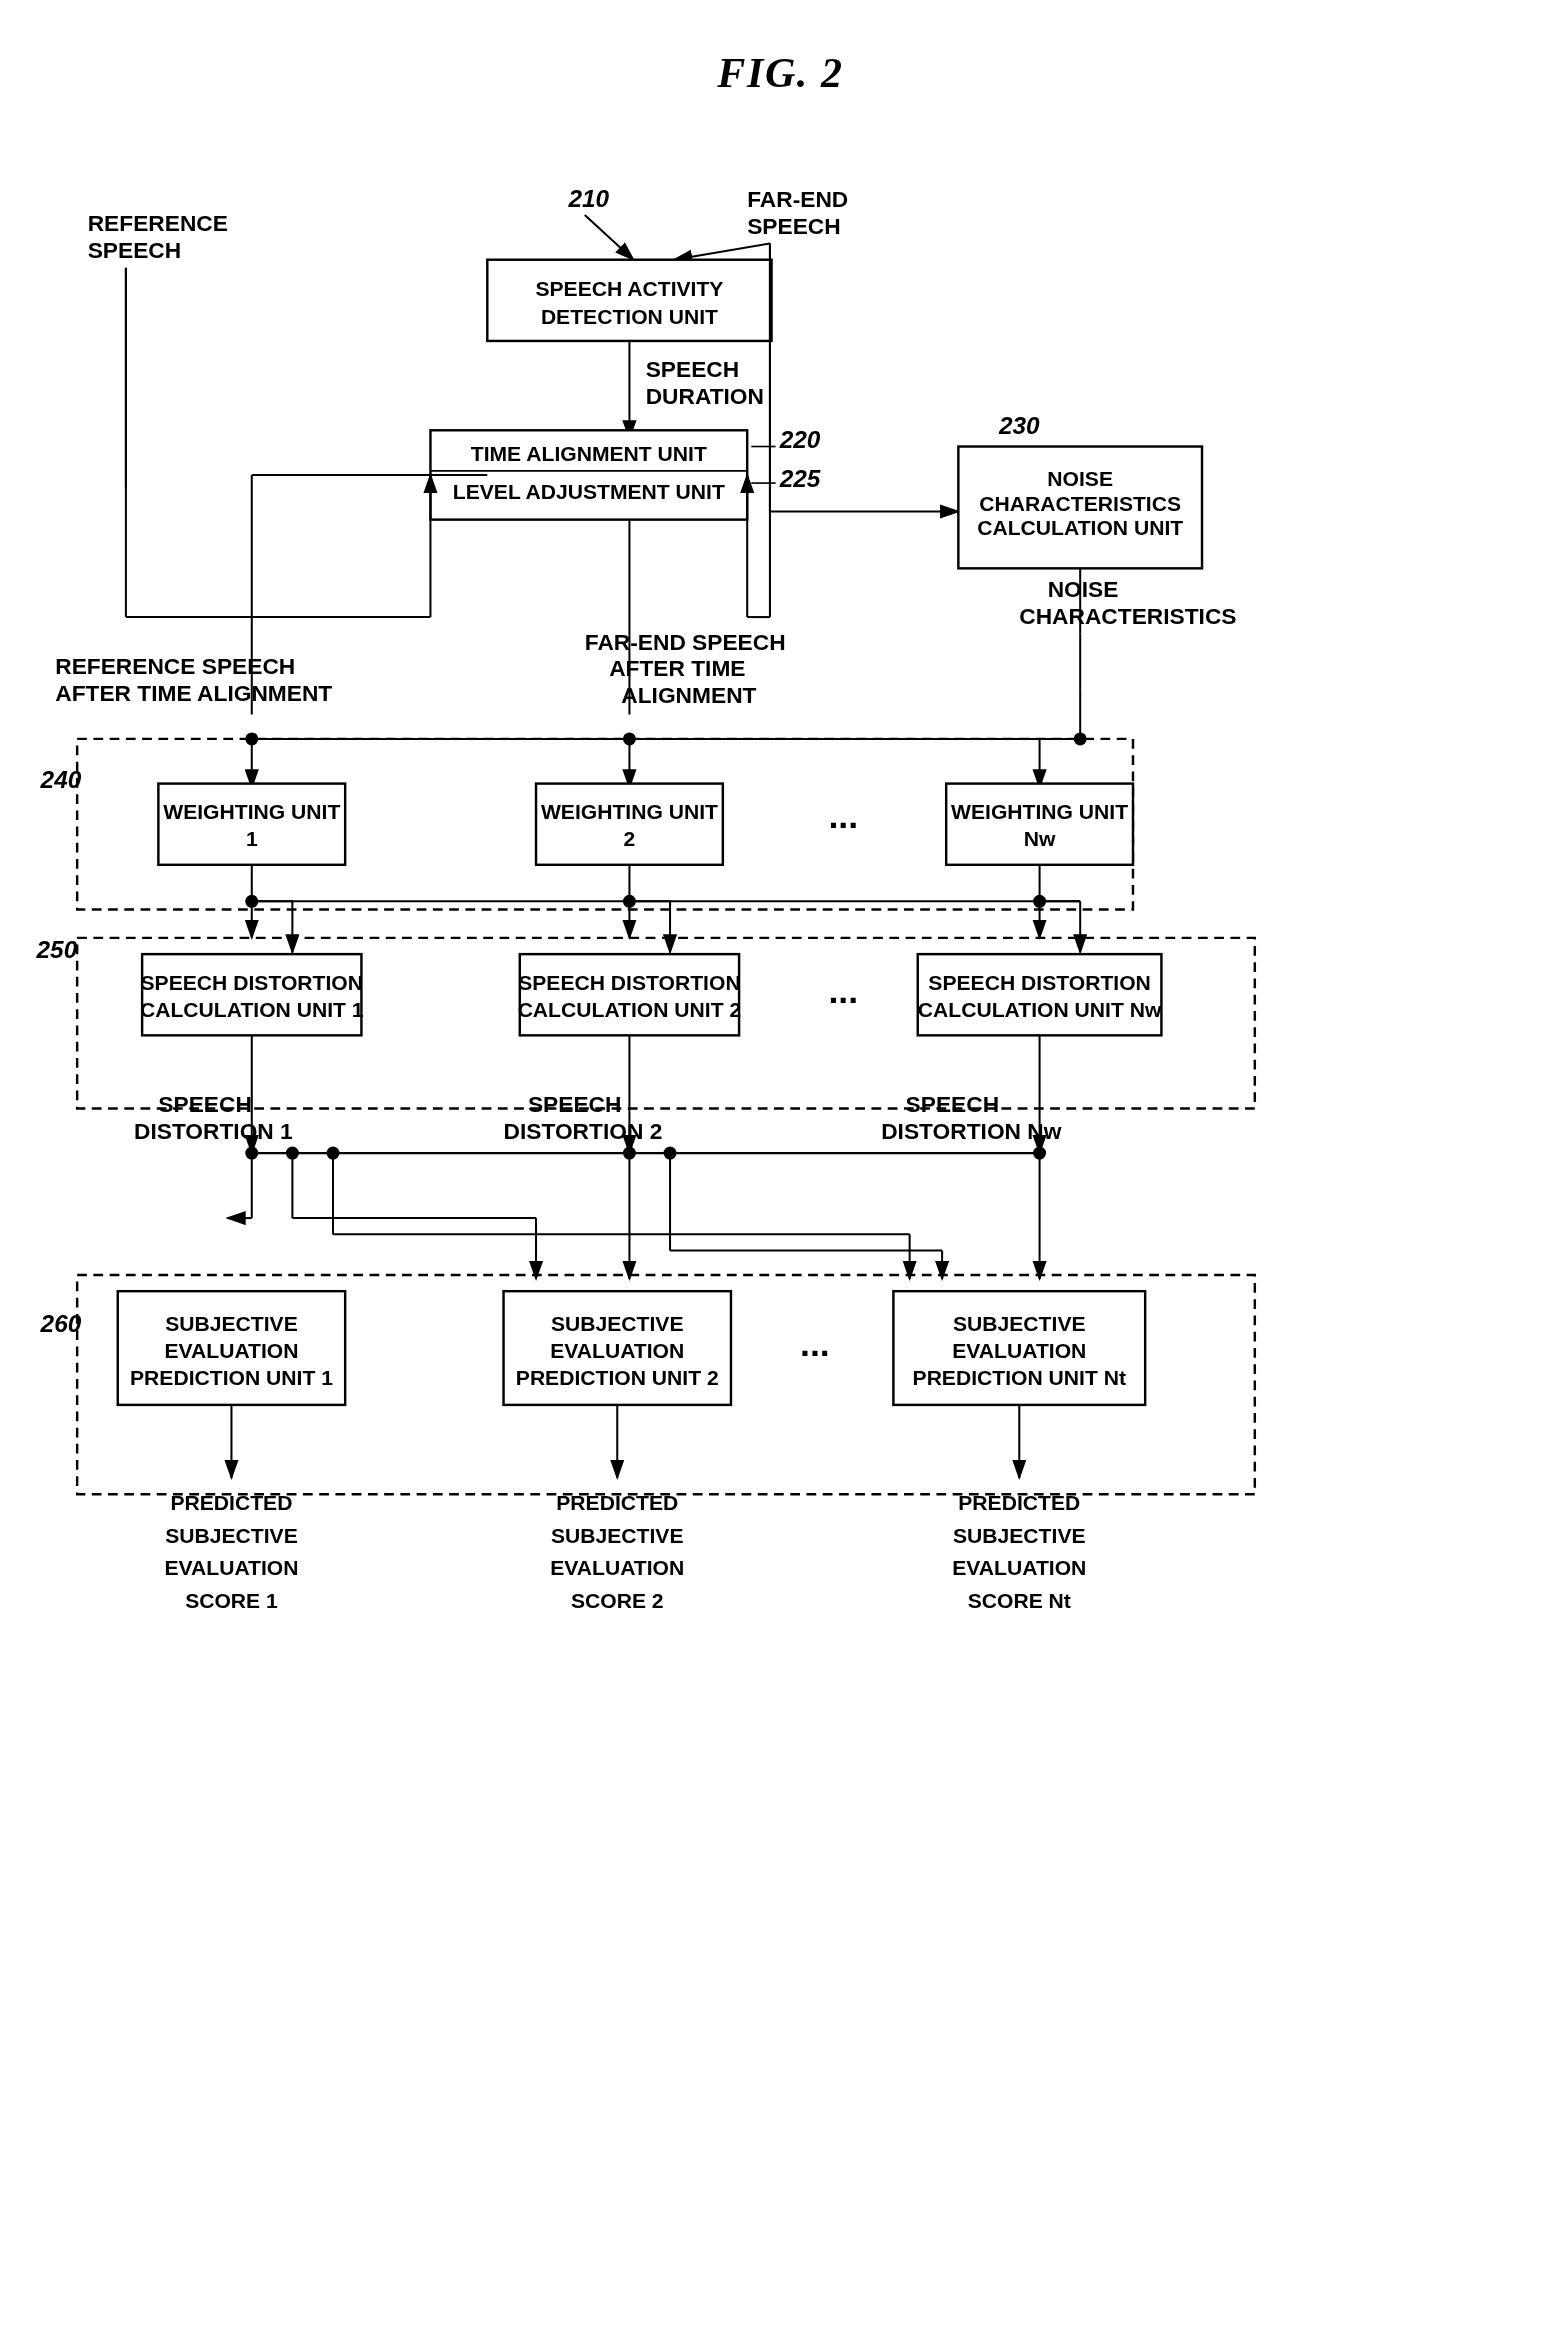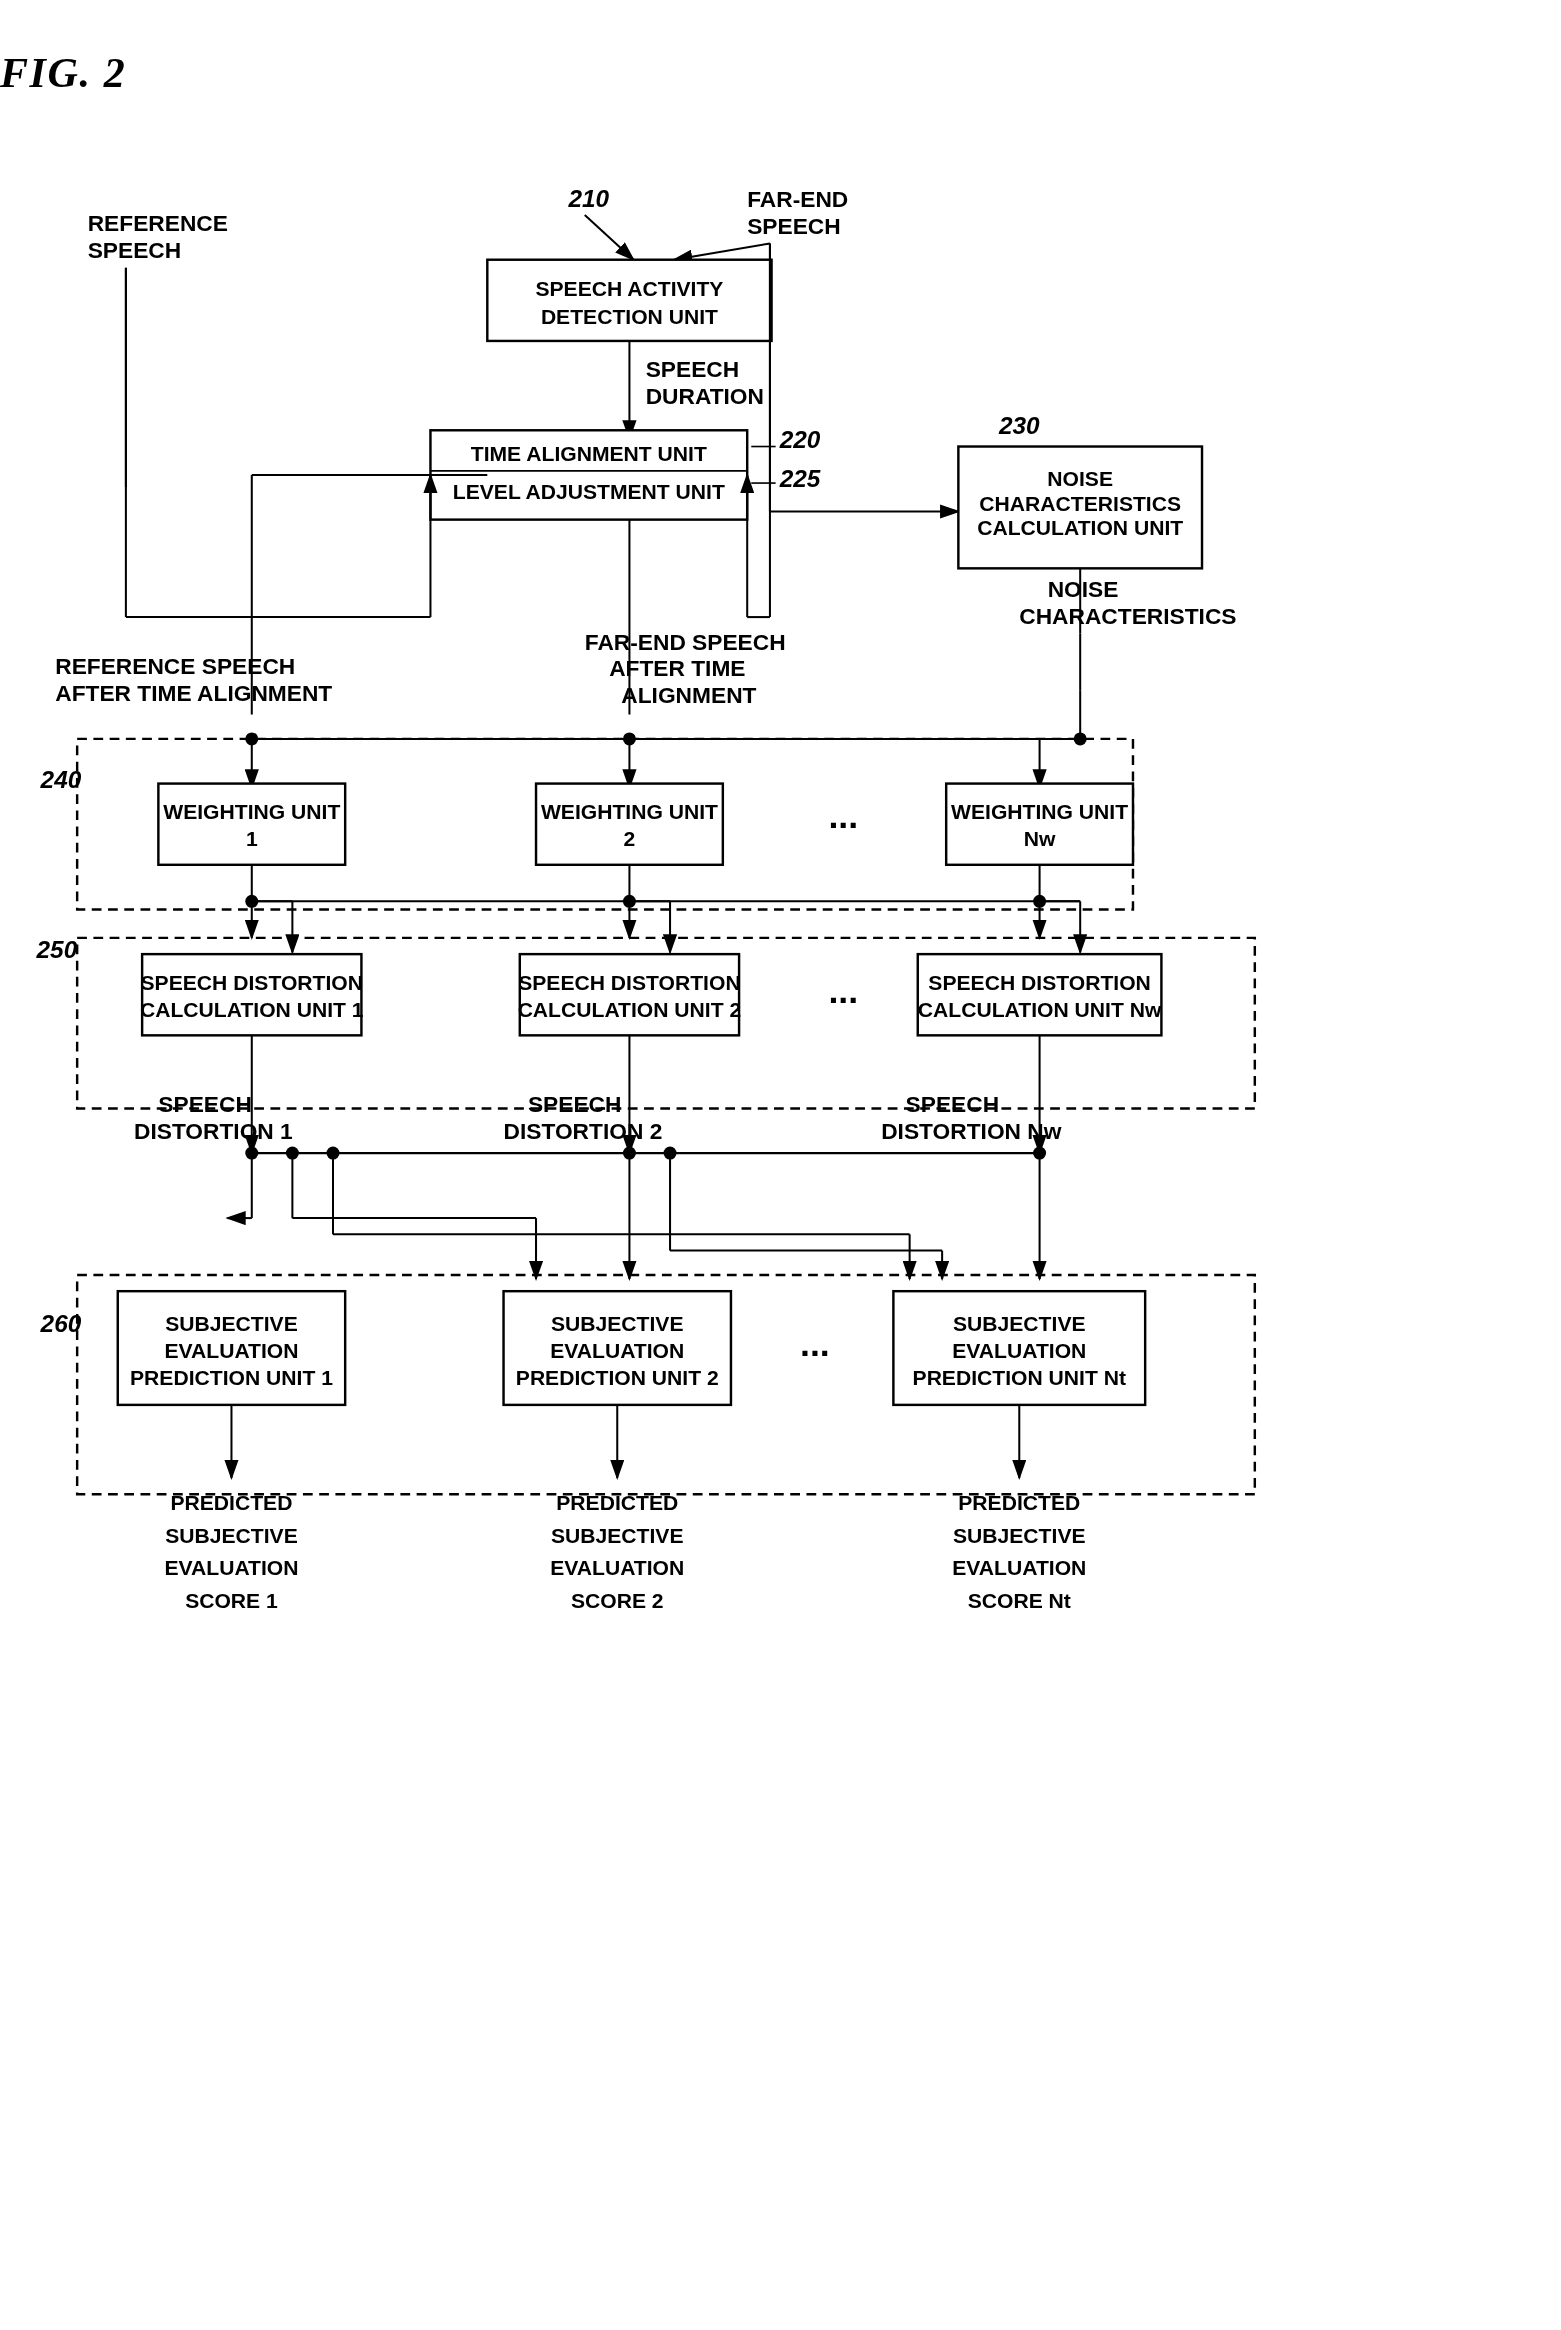--- a/index.html
+++ b/index.html
@@ -13,21 +13,21 @@
     }
 
     .page {
       width: 1561px;
       min-height: 2330px;
       position: relative;
       background: #fff;
     }
 
     .fig-title {
-      text-align: left;
+      text-align: center;
       font-style: italic;
       font-size: 42px;
       font-weight: bold;
       padding-top: 49px;
       letter-spacing: 1.6px;
     }
 
     
     .diagram-container {
       position: absolute;

